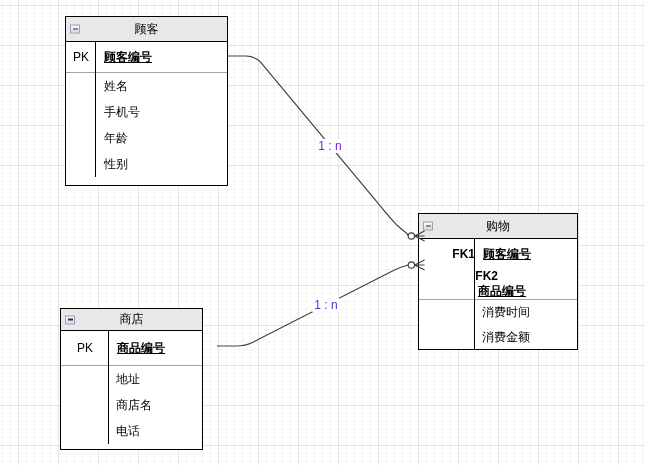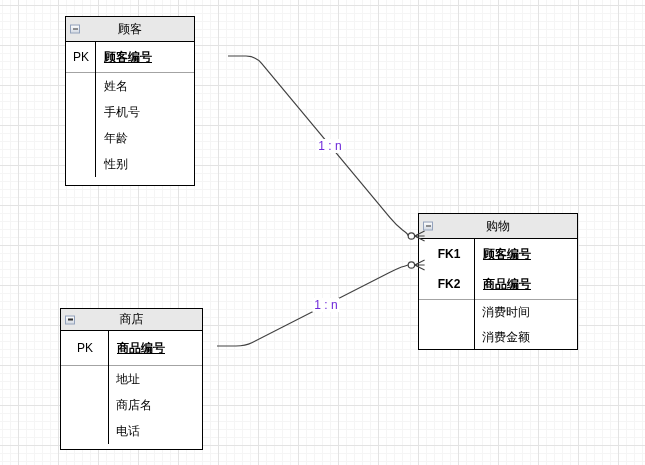--- a/index.html
+++ b/index.html
@@ -61,21 +61,21 @@
     position: absolute;
     top: 0;
     bottom: 0;
     width: 1px;
     background: #000000;
   }
   .key-section { border-bottom: 1px solid #a3a3a3; }
   .key-row { display: flex; align-items: center; }
   .key-cell { text-align: center; flex: 0 0 auto; }
   .key-cell.fk {
-    text-align: center;
+    text-align: right;
     padding-left: 4px;
     font-weight: bold;
   }
   .field-cell {
     padding-left: 8px;
     font-weight: bold;
     text-decoration: underline;
     white-space: nowrap;
   }
   .attr-row {
@@ -98,21 +98,21 @@
     color: #6d28d9;
     z-index: 5;
     white-space: nowrap;
   }
 </style>
 </head>
 <body>
 
 <div class="canvas">
 
-  <div class="entity" style="left:65px; top:16px; width:130px; height:170px;">
+  <div class="entity" style="left:65px; top:16px; width:163px; height:170px;">
     <div class="entity-header" style="height:25px;">
       <span class="collapse"></span>
       <span class="entity-title">顾客</span>
     </div>
     <div class="entity-body">
       <div class="vline" style="left:29px;"></div>
       <div class="key-section">
         <div class="key-row" style="height:30px;">
           <span class="key-cell" style="width:30px;">PK</span>
           <span class="field-cell">顾客编号</span>
@@ -130,21 +130,21 @@
       <span class="collapse"></span>
       <span class="entity-title">购物</span>
     </div>
     <div class="entity-body">
       <div class="vline" style="left:55px;"></div>
       <div class="key-section">
         <div class="key-row" style="height:30px;">
           <span class="key-cell fk" style="width:56px;">FK1</span>
           <span class="field-cell">顾客编号</span>
         </div>
-        <div class="key-row" style="height:30px;">
+        <div class="key-row" style="height:30px;flex-direction:column;">
           <span class="key-cell fk" style="width:56px;"></span>
 
           <span class="key-cell fk" style="width:56px; margin-left:-56px;">FK2</span>
           <span class="field-cell">商品编号</span>
         </div>
       </div>
       <div class="attr-row" style="height:25px; padding-left:63px;">消费时间</div>
       <div class="attr-row" style="height:25px; padding-left:63px;">消费金额</div>
     </div>
   </div>

